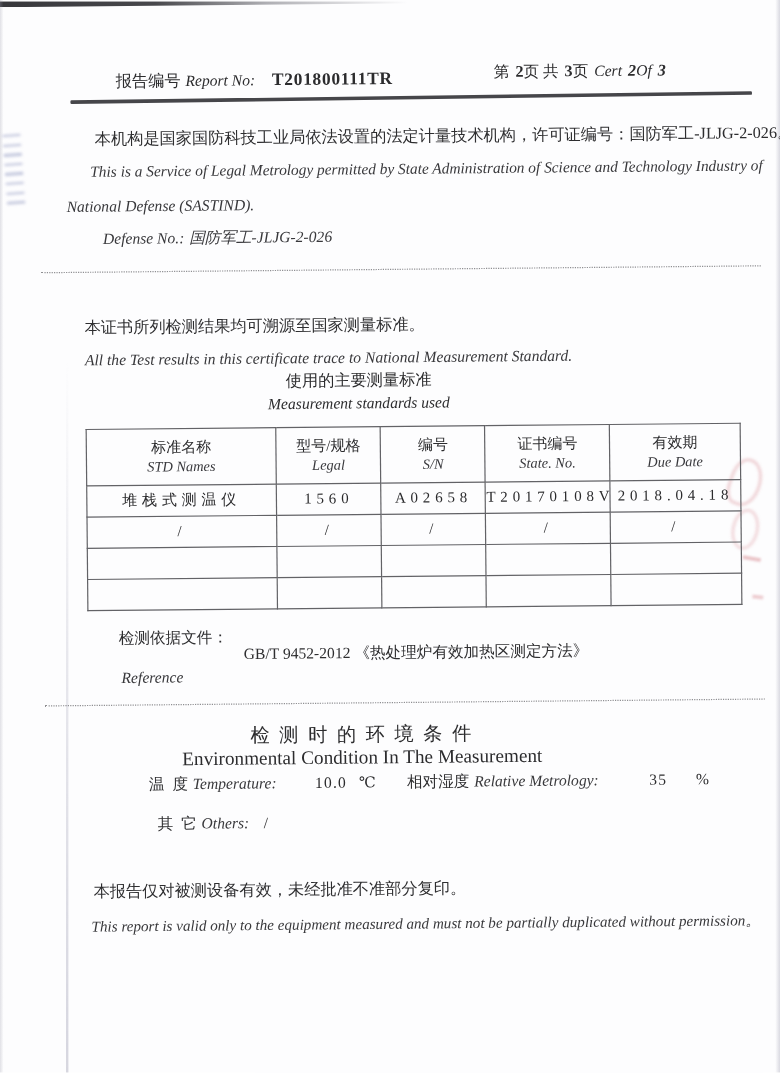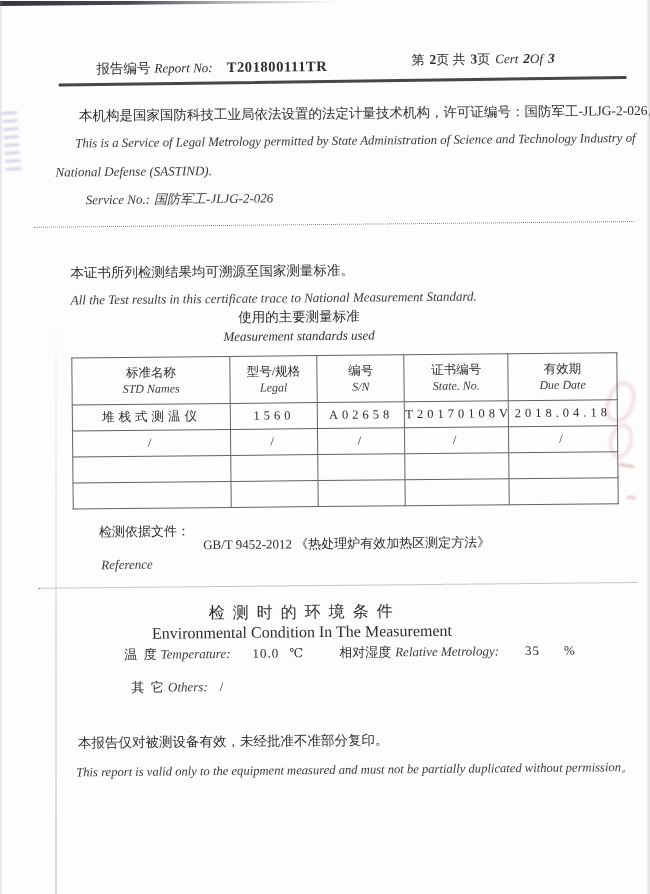--- a/index.html
+++ b/index.html
@@ -94,21 +94,21 @@
     </div>
     <div class="abs pg" style="left:415px;top:52px;font-size:13px;">
       <span>第</span><b>2</b><span>页 共</span><b>3</b><span>页</span><span class="en-seg">Cert</span><b class="en-seg">2</b><span class="en-seg">Of</span><b class="en-seg">3</b>
     </div>
     <div class="rule"></div>
 
     <div class="abs cn" style="left:82px;top:105px;">本机构是国家国防科技工业局依法设置的法定计量技术机构，许可证编号：国防军工-JLJG-2-026。</div>
     <div class="abs en" style="left:78px;top:134px;font-size:12.8px;">This is a Service of Legal Metrology permitted by State Administration of Science and Technology Industry of</div>
     <div class="abs en" style="left:58px;top:162px;">National Defense (SASTIND).</div>
     <div class="abs" style="left:88px;top:188px;">
-      <span class="en">Service No.:</span>
+      <span class="en">Defense No.:</span>
       <span class="en">国防军工-JLJG-2-026</span>
     </div>
 
     <div class="dotted dot1"></div>
 
     <div class="abs cn" style="left:72px;top:262px;">本证书所列检测结果均可溯源至国家测量标准。</div>
     <div class="abs en" style="left:72px;top:290px;">All the Test results in this certificate trace to National Measurement Standard.</div>
 
     <div class="abs title-wrap">
       <div class="cnl">使用的主要测量标准</div>
@@ -186,27 +186,27 @@
     <div class="dotted dot2"></div>
 
     <div class="abs env-title">
       <div class="cnl pre" style="letter-spacing:2px;">检 测 时 的 环 境 条 件</div>
       <div class="enl">Environmental Condition In The Measurement</div>
     </div>
 
     <div class="abs" style="left:122px;top:643px;">
       <span class="cn pre" style="font-size:13px;">温  度</span>
       <span class="en">Temperature:</span>
-      <span class="val" style="margin-left:18px;">10.0</span>
+      <span class="val" style="margin-left:28px;">10.0</span>
       <span class="cn" style="font-size:12.5px;margin-left:6px;">℃</span>
     </div>
     <div class="abs" style="left:337px;top:643px;">
       <span class="cn" style="font-size:13px;">相对湿度</span>
       <span class="en">Relative Metrology:</span>
-      <span class="val" style="margin-left:22px;">35</span>
+      <span class="val" style="margin-left:38px;">35</span>
       <span class="val" style="margin-left:20px;">%</span>
     </div>
     <div class="abs" style="left:129px;top:676px;">
       <span class="cn pre" style="font-size:13px;">其  它</span>
       <span class="en">Others:</span>
       <span class="val" style="margin-left:8px;">/</span>
     </div>
 
     <div class="abs cn" style="left:75px;top:732px;">本报告仅对被测设备有效，未经批准不准部分复印。</div>
     <div class="abs en" style="left:73px;top:762px;font-size:12.6px;">This report is valid only to the equipment measured and must not be partially duplicated without permission。</div>

